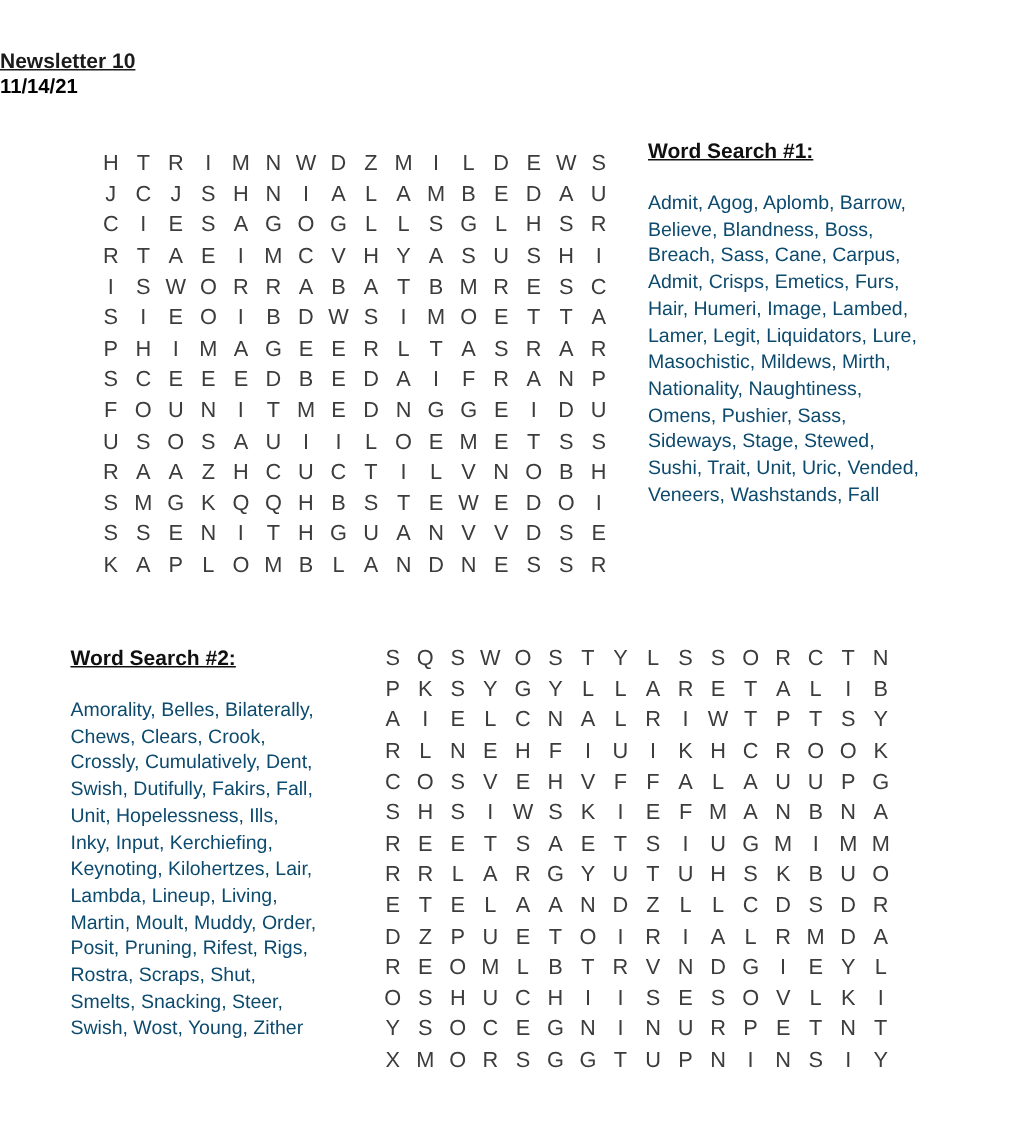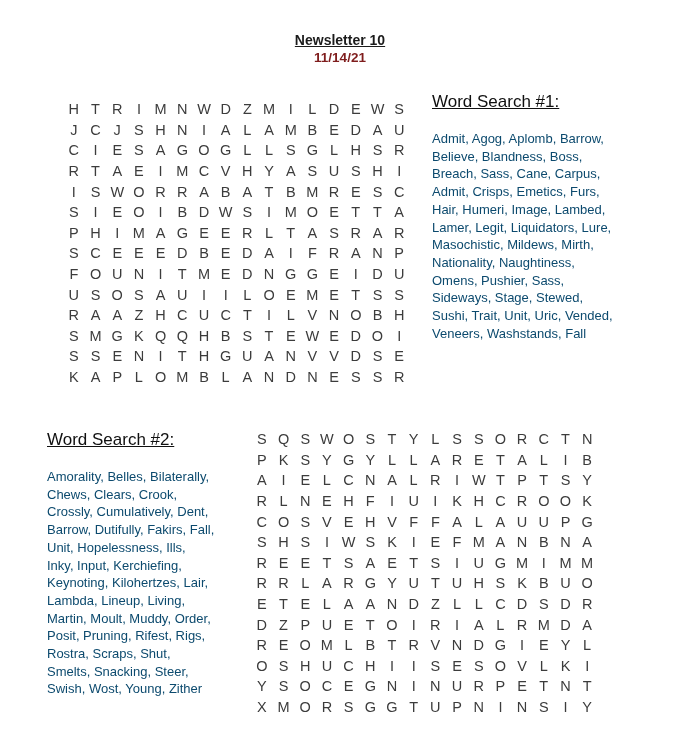--- a/index.html
+++ b/index.html
@@ -1,33 +1,33 @@
 <!DOCTYPE html>
 <html><head>
 <meta charset="utf-8">
 <style>
   html,body{margin:0;padding:0;}
   body{
     width:680px;height:754px;background:#ffffff;position:relative;
     font-family:"Liberation Sans", sans-serif;color:#222;overflow:hidden;
   }
-  .title-block{position:absolute;top:31px;left:0;right:0;text-align:center;}
+  .title-block{position:absolute;top:31px;left:0;right:0;}
   .doc-title{font-size:14px;font-weight:bold;text-decoration:underline;color:#1b1b1b;line-height:18px;}
-  .doc-date{font-size:13.5px;font-weight:bold;color:#7f1d1d;line-height:18px;}
+  .doc-date{font-size:13.5px;font-weight:bold;color:#000000;line-height:18px;}
 
   .grid{position:absolute;}
   #grid1{left:63px;top:99px;}
   #grid2{left:251px;top:429px;}
   .g-row{display:flex;height:20.6px;align-items:center;}
   .g-cell{width:21.7px;text-align:center;font-size:14.5px;color:#3c3c3c;}
 
   .panel{position:absolute;}
   #ws1-panel{left:432px;top:92px;width:235px;}
   #ws2-panel{left:47px;top:430px;width:215px;}
-  .panel-heading{font-size:17px;font-weight:normal;text-decoration:underline;color:#101010;}
+  .panel-heading{font-size:14px;font-weight:bold;text-decoration:underline;color:#101010;}
   .word-lines{margin-top:18px;}
   .word-line{font-size:13px;line-height:17.7px;color:#0c4a6e;white-space:nowrap;}
 </style>
 </head>
 <body>
 
 <div class="title-block">
   <div class="doc-title">Newsletter 10</div>
   <div class="doc-date">11/14/21</div>
 </div>
@@ -304,21 +304,21 @@
       <div class="word-line">Veneers, Washstands, Fall</div>
     </div>
 </div>
 
 <div id="ws2-panel" class="panel">
   <div class="panel-heading">Word Search #2:</div>
   <div id="ws2-lines" class="word-lines">
       <div class="word-line">Amorality, Belles, Bilaterally,</div>
       <div class="word-line">Chews, Clears, Crook,</div>
       <div class="word-line">Crossly, Cumulatively, Dent,</div>
-      <div class="word-line">Barrow, Dutifully, Fakirs, Fall,</div>
+      <div class="word-line">Swish, Dutifully, Fakirs, Fall,</div>
       <div class="word-line">Unit, Hopelessness, Ills,</div>
       <div class="word-line">Inky, Input, Kerchiefing,</div>
       <div class="word-line">Keynoting, Kilohertzes, Lair,</div>
       <div class="word-line">Lambda, Lineup, Living,</div>
       <div class="word-line">Martin, Moult, Muddy, Order,</div>
       <div class="word-line">Posit, Pruning, Rifest, Rigs,</div>
       <div class="word-line">Rostra, Scraps, Shut,</div>
       <div class="word-line">Smelts, Snacking, Steer,</div>
       <div class="word-line">Swish, Wost, Young, Zither</div>
     </div>

